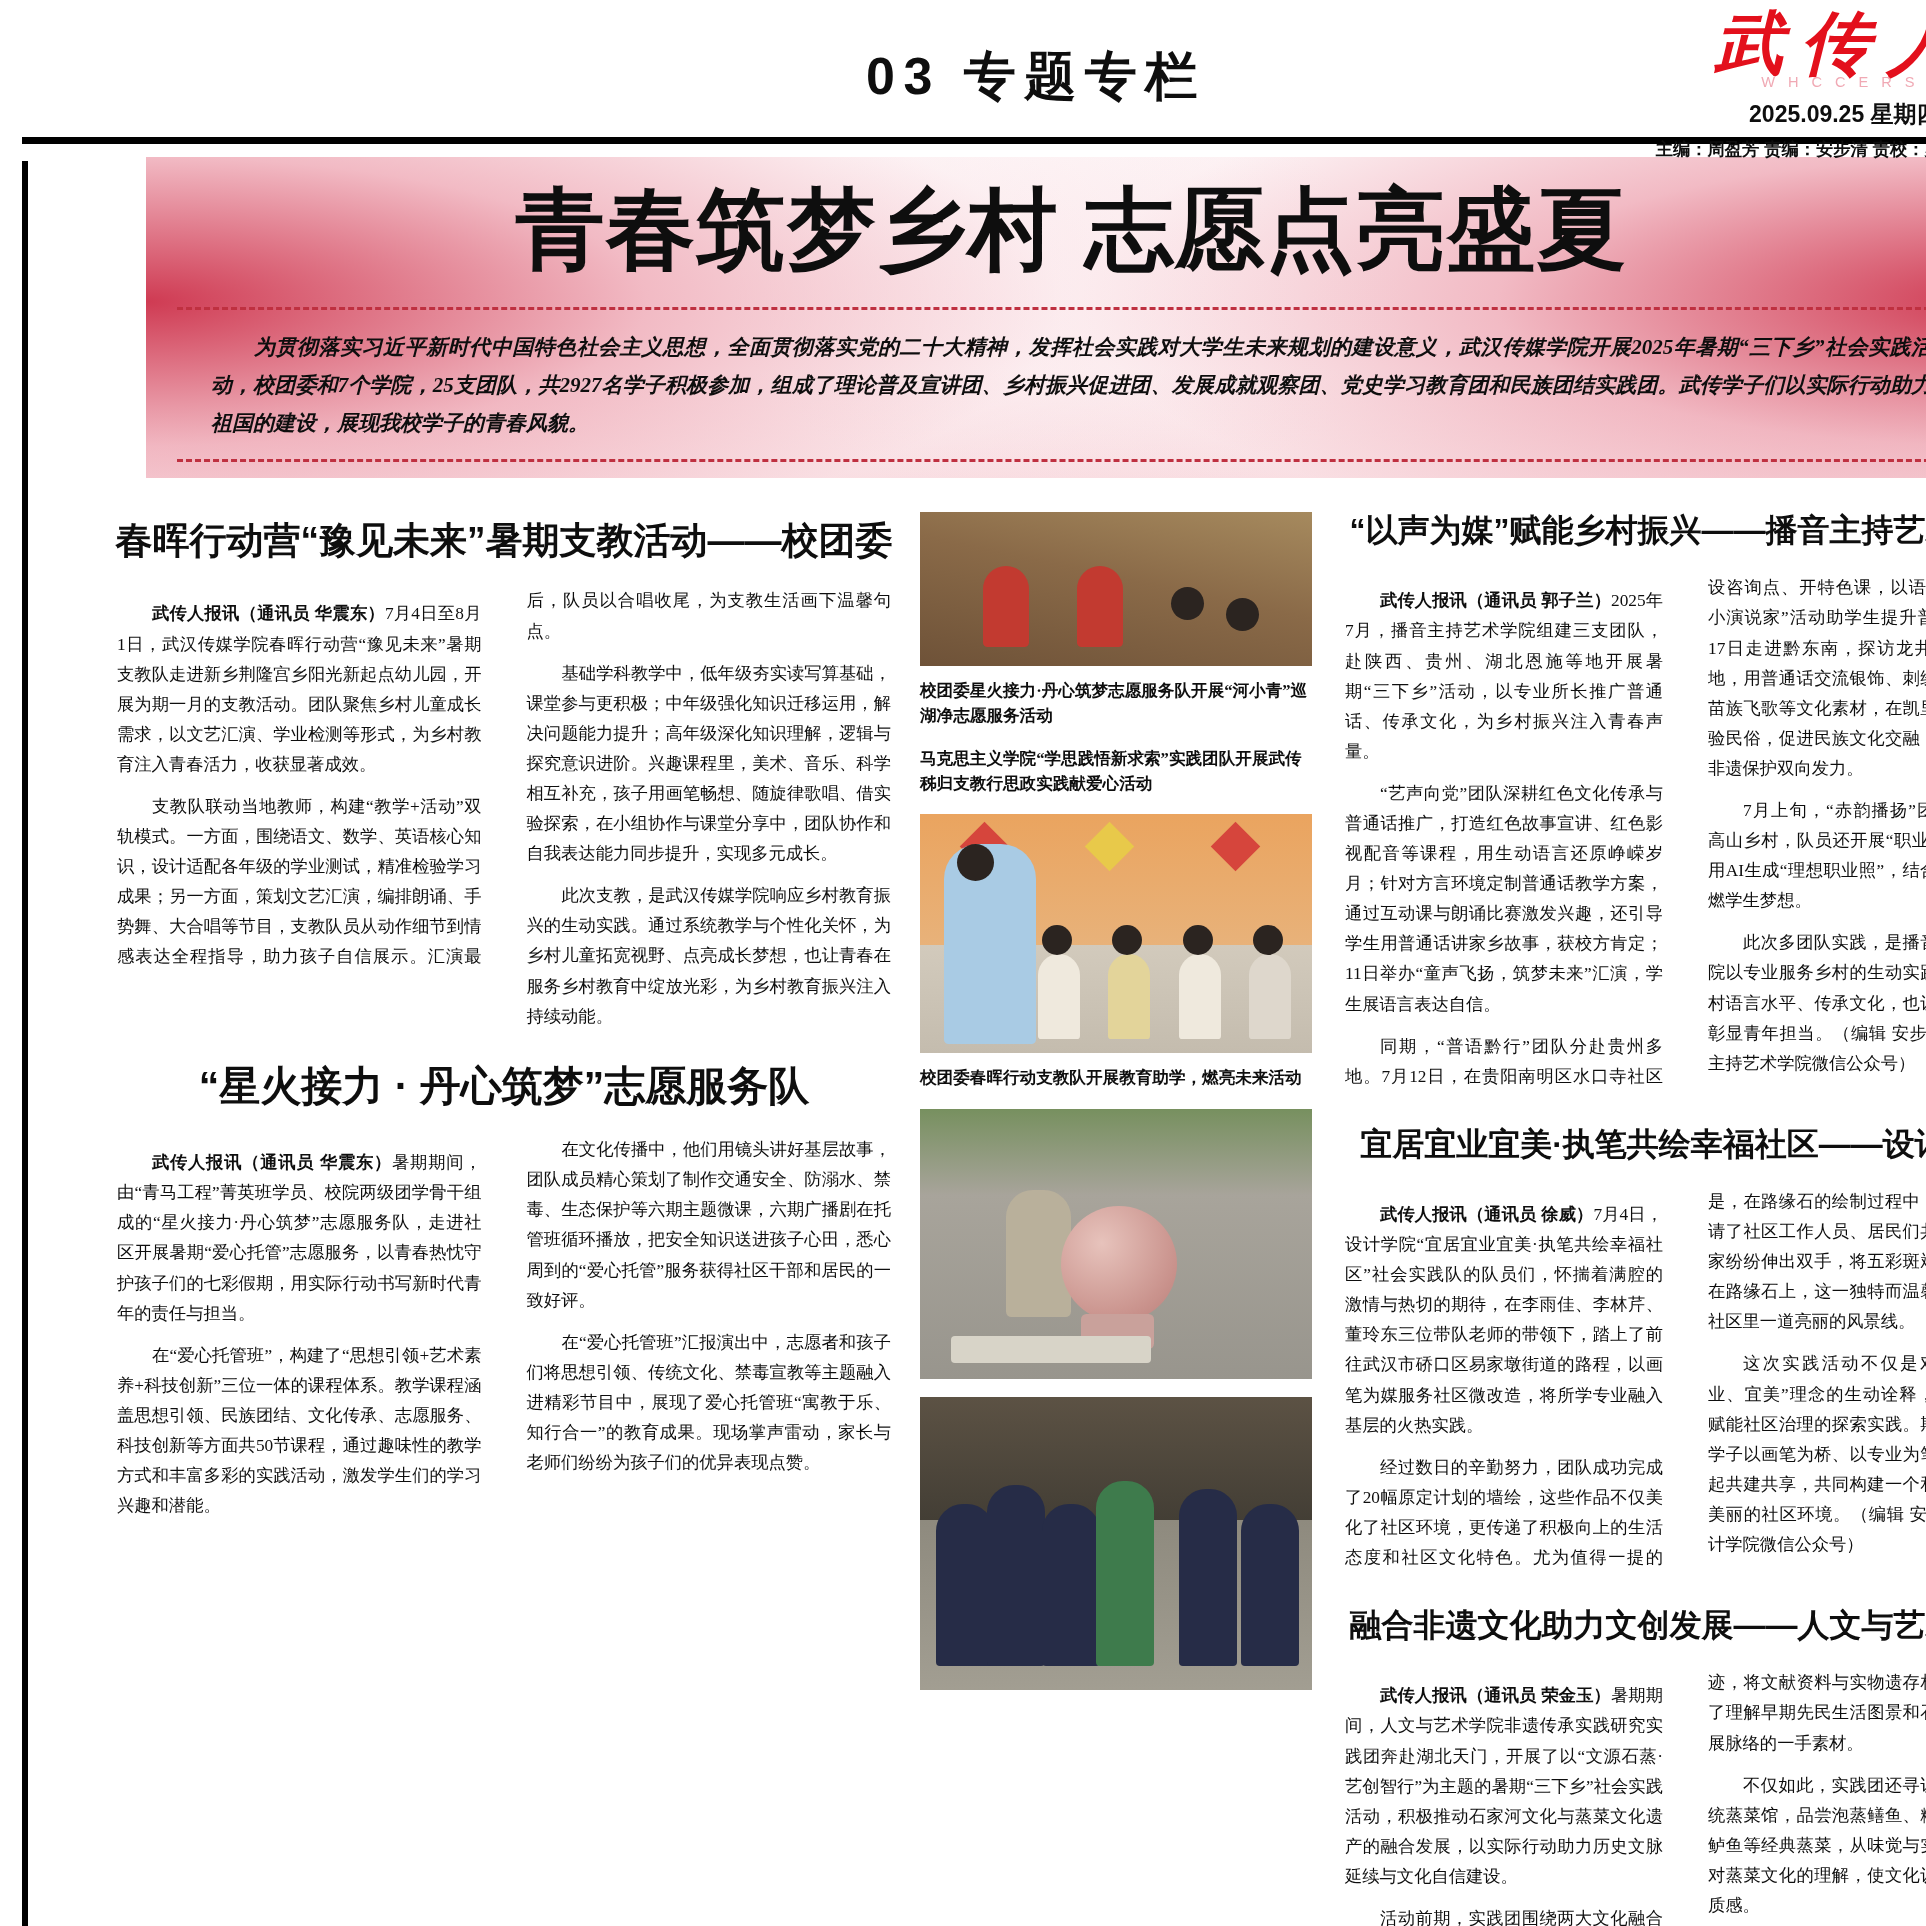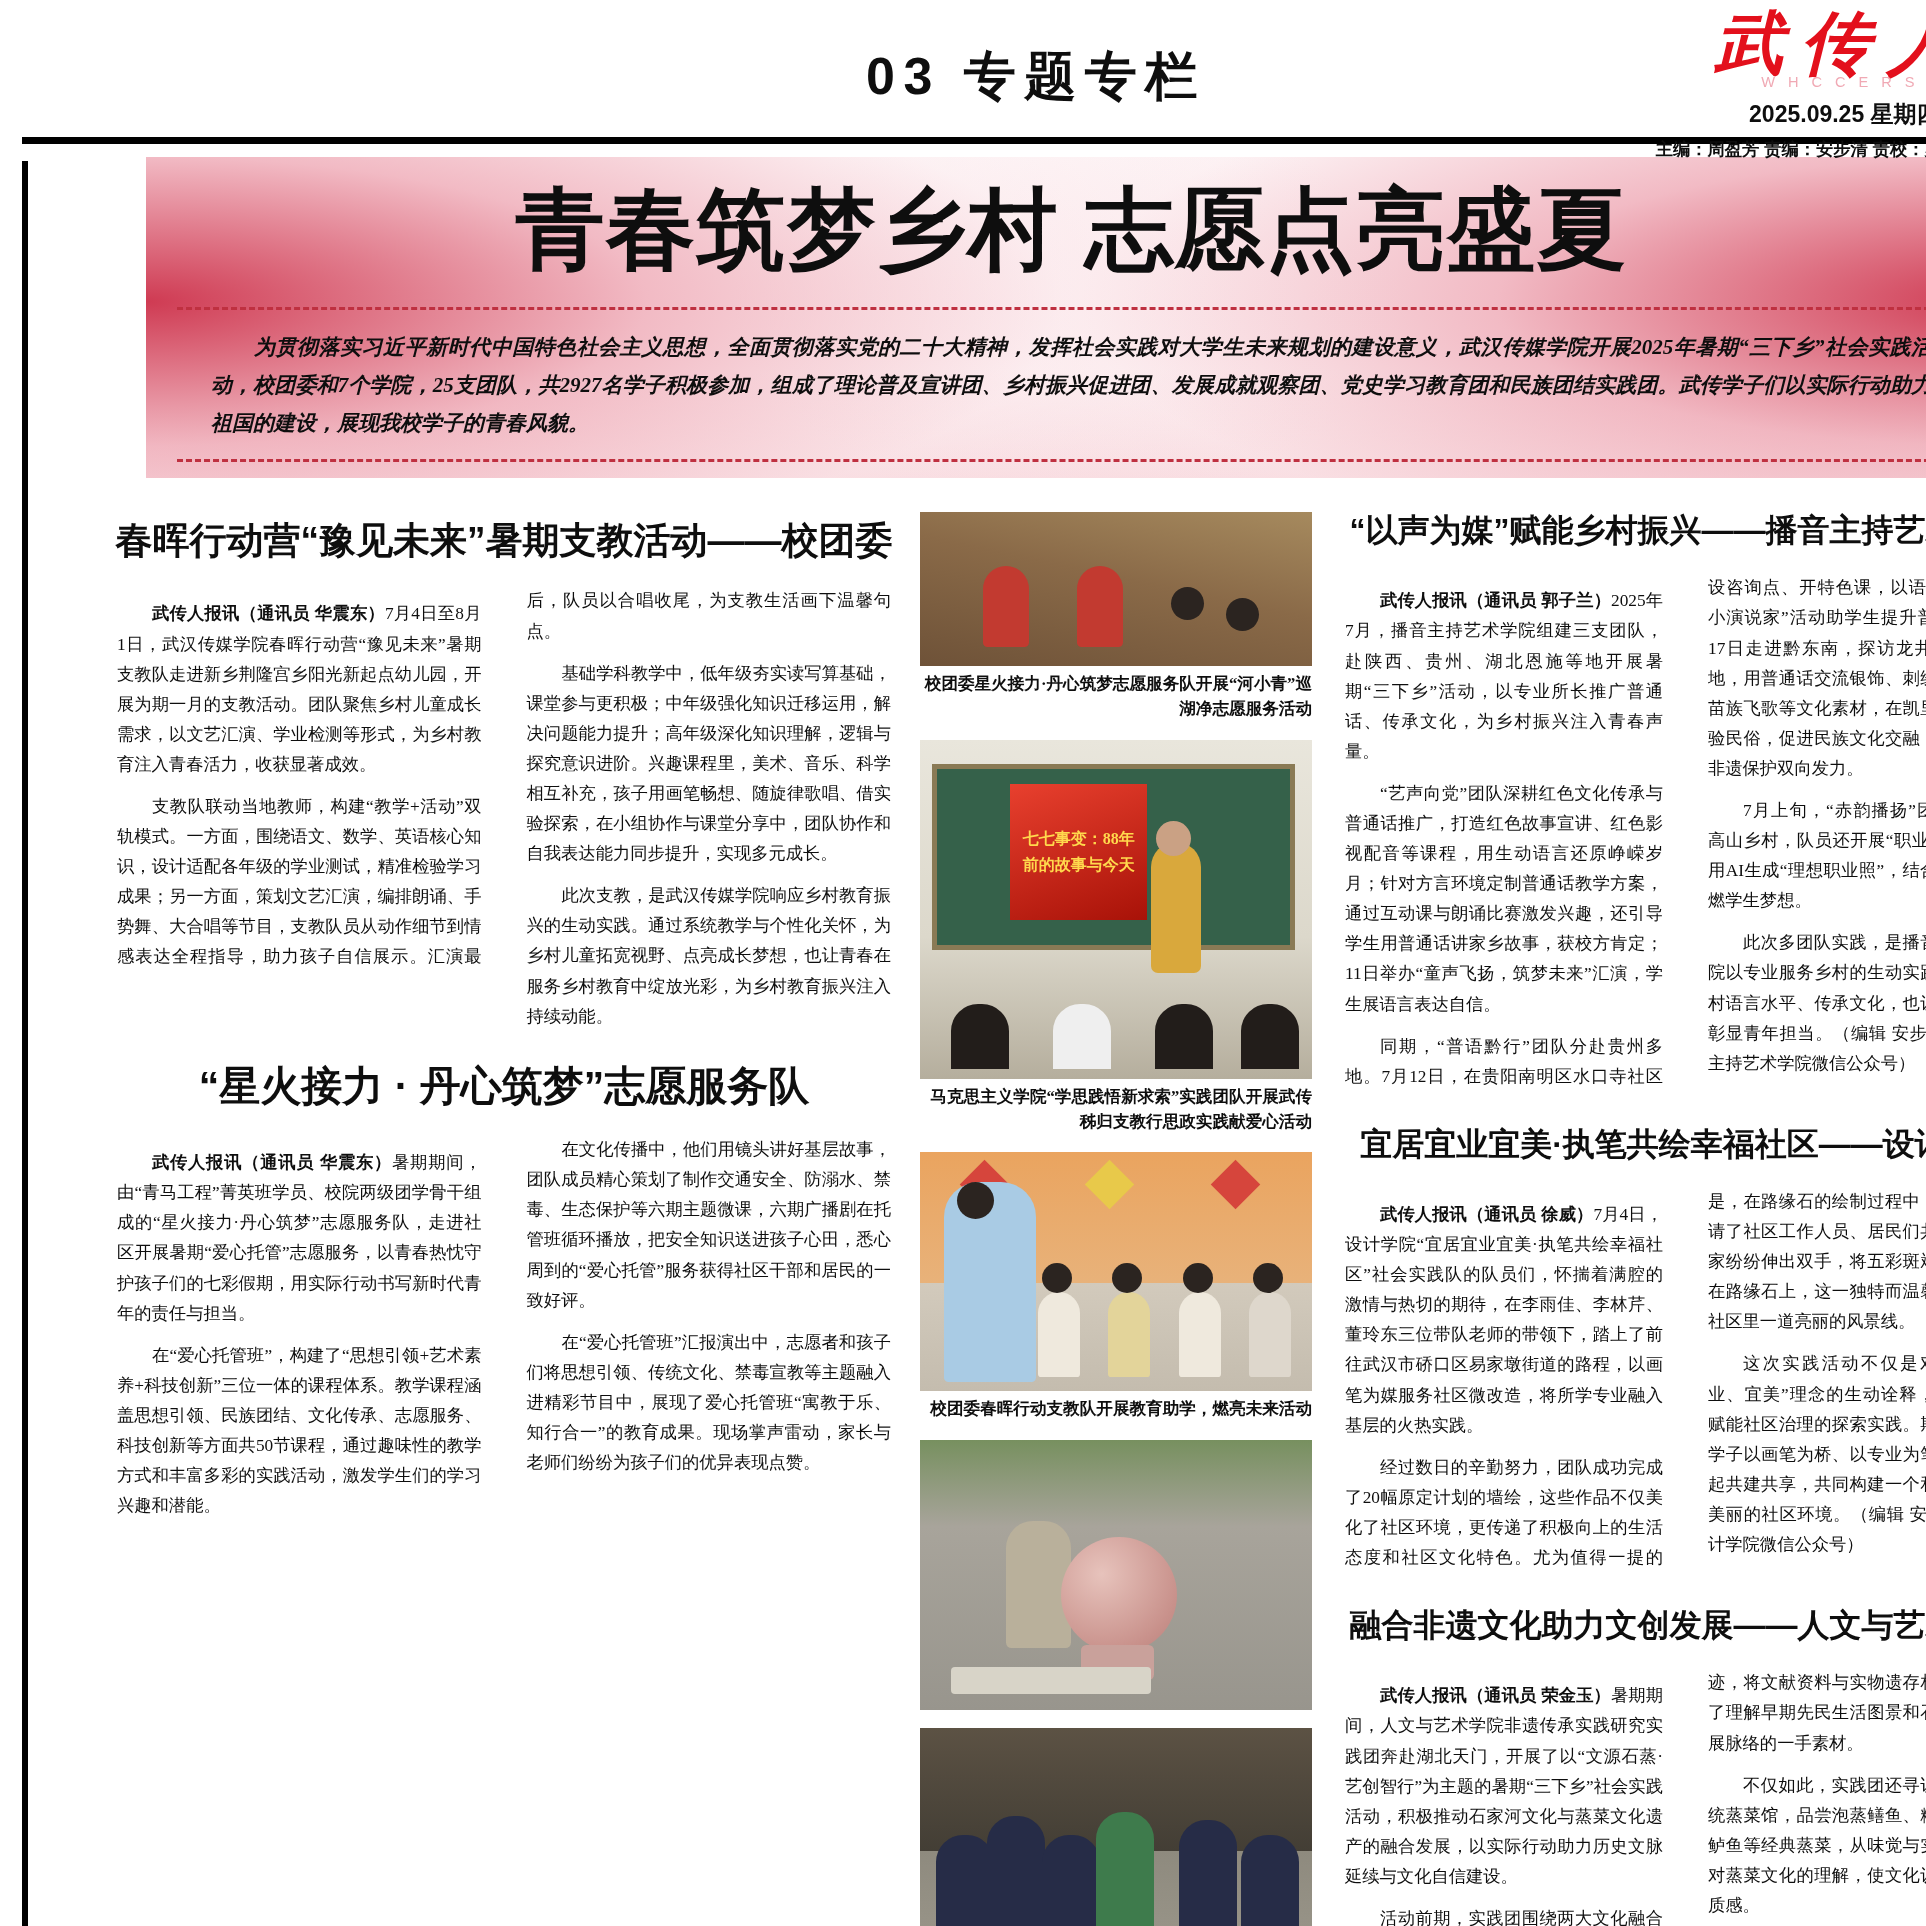--- a/index.html
+++ b/index.html
@@ -40,21 +40,21 @@
   .a-chunhui h2{font-size:37px;}
   .right-region .article h2{font-size:32px;margin:32px 0 21.6px;}
   .right-region .article.first h2{margin-top:15.4px;}
   .h2line{display:block;}
   .body{font-size:17.3px;line-height:1.74;text-align:justify;column-gap:21px;column-count:2;}
   .body p{margin:12px;text-indent:35px;}
   .body p strong{font-family:"Liberation Sans","DejaVu Sans",sans-serif;}
   
   figure{margin:0 0 17.7px;}
   .ph{position:relative;width:100%;overflow:hidden;background:#ccc;}
-  figcaption{font-weight:700;font-size:16.6px;line-height:1.5;text-align:right;margin-top:6px;}
+  figcaption{font-weight:700;font-size:16.6px;line-height:1.5;text-align:left;margin-top:13px;}
   .ph-1{height:154px;background:linear-gradient(12deg,#6e5238 0%,#8a6a48 55%,#a68a5e 100%);}
   .vol{position:absolute;width:46px;height:81px;background:#c23a30;border-radius:23px 23px 4.6px 4.6px;bottom:19px;}
   .vol.v1{left:16%;} .vol.v2{left:40%;}
   .head{position:absolute;width:33px;height:33px;border-radius:50%;background:#2b2420;}
   .ph-1 .k1{left:64%;bottom:46px;} .ph-1 .k2{left:78%;bottom:35px;}
   .ph-2{height:339px;background:linear-gradient(180deg,#e9e6dc 0%,#dcd8cb 58%,#b5ae9d 100%);}
   .board{position:absolute;left:3%;top:7%;width:90%;height:52%;background:#35614a;border:5.4px solid #8a7a55;}
   .screen{position:absolute;left:23%;top:13%;width:35%;height:40%;background:linear-gradient(160deg,#e8402e,#a81208);
           display:flex;align-items:center;justify-content:center;text-align:center;color:#ffd94d;
           font-weight:700;font-size:16px;line-height:1.6;padding:5.4px;box-sizing:border-box;}
@@ -145,30 +145,20 @@
             <div class="ph ph-1">
               <div class="vol v1"></div>
               <div class="vol v2"></div>
               <div class="head k1"></div>
               <div class="head k2"></div>
             </div>
             <figcaption>校团委星火接力·丹心筑梦志愿服务队开展“河小青”巡湖净志愿服务活动</figcaption>
           </figure>
 
           <figure>
-            <div class="ph ph-2">
-              <div class="board"></div>
-              <div class="screen">七七事变：88年前的故事与今天</div>
-              <div class="teacher"></div>
-              <div class="teacher-head"></div>
-              <div class="stu s1"></div>
-              <div class="stu s2"></div>
-              <div class="stu s3"></div>
-              <div class="stu s4"></div>
-            </div>
             <figcaption>马克思主义学院“学思践悟新求索”实践团队开展武传秭归支教行思政实践献爱心活动</figcaption>
           </figure>
 
           <figure>
             <div class="ph ph-3">
               <div class="deco d1"></div>
               <div class="deco d2"></div>
               <div class="deco d3"></div>
               <div class="volblue"></div>
               <div class="volblue-head"></div>

